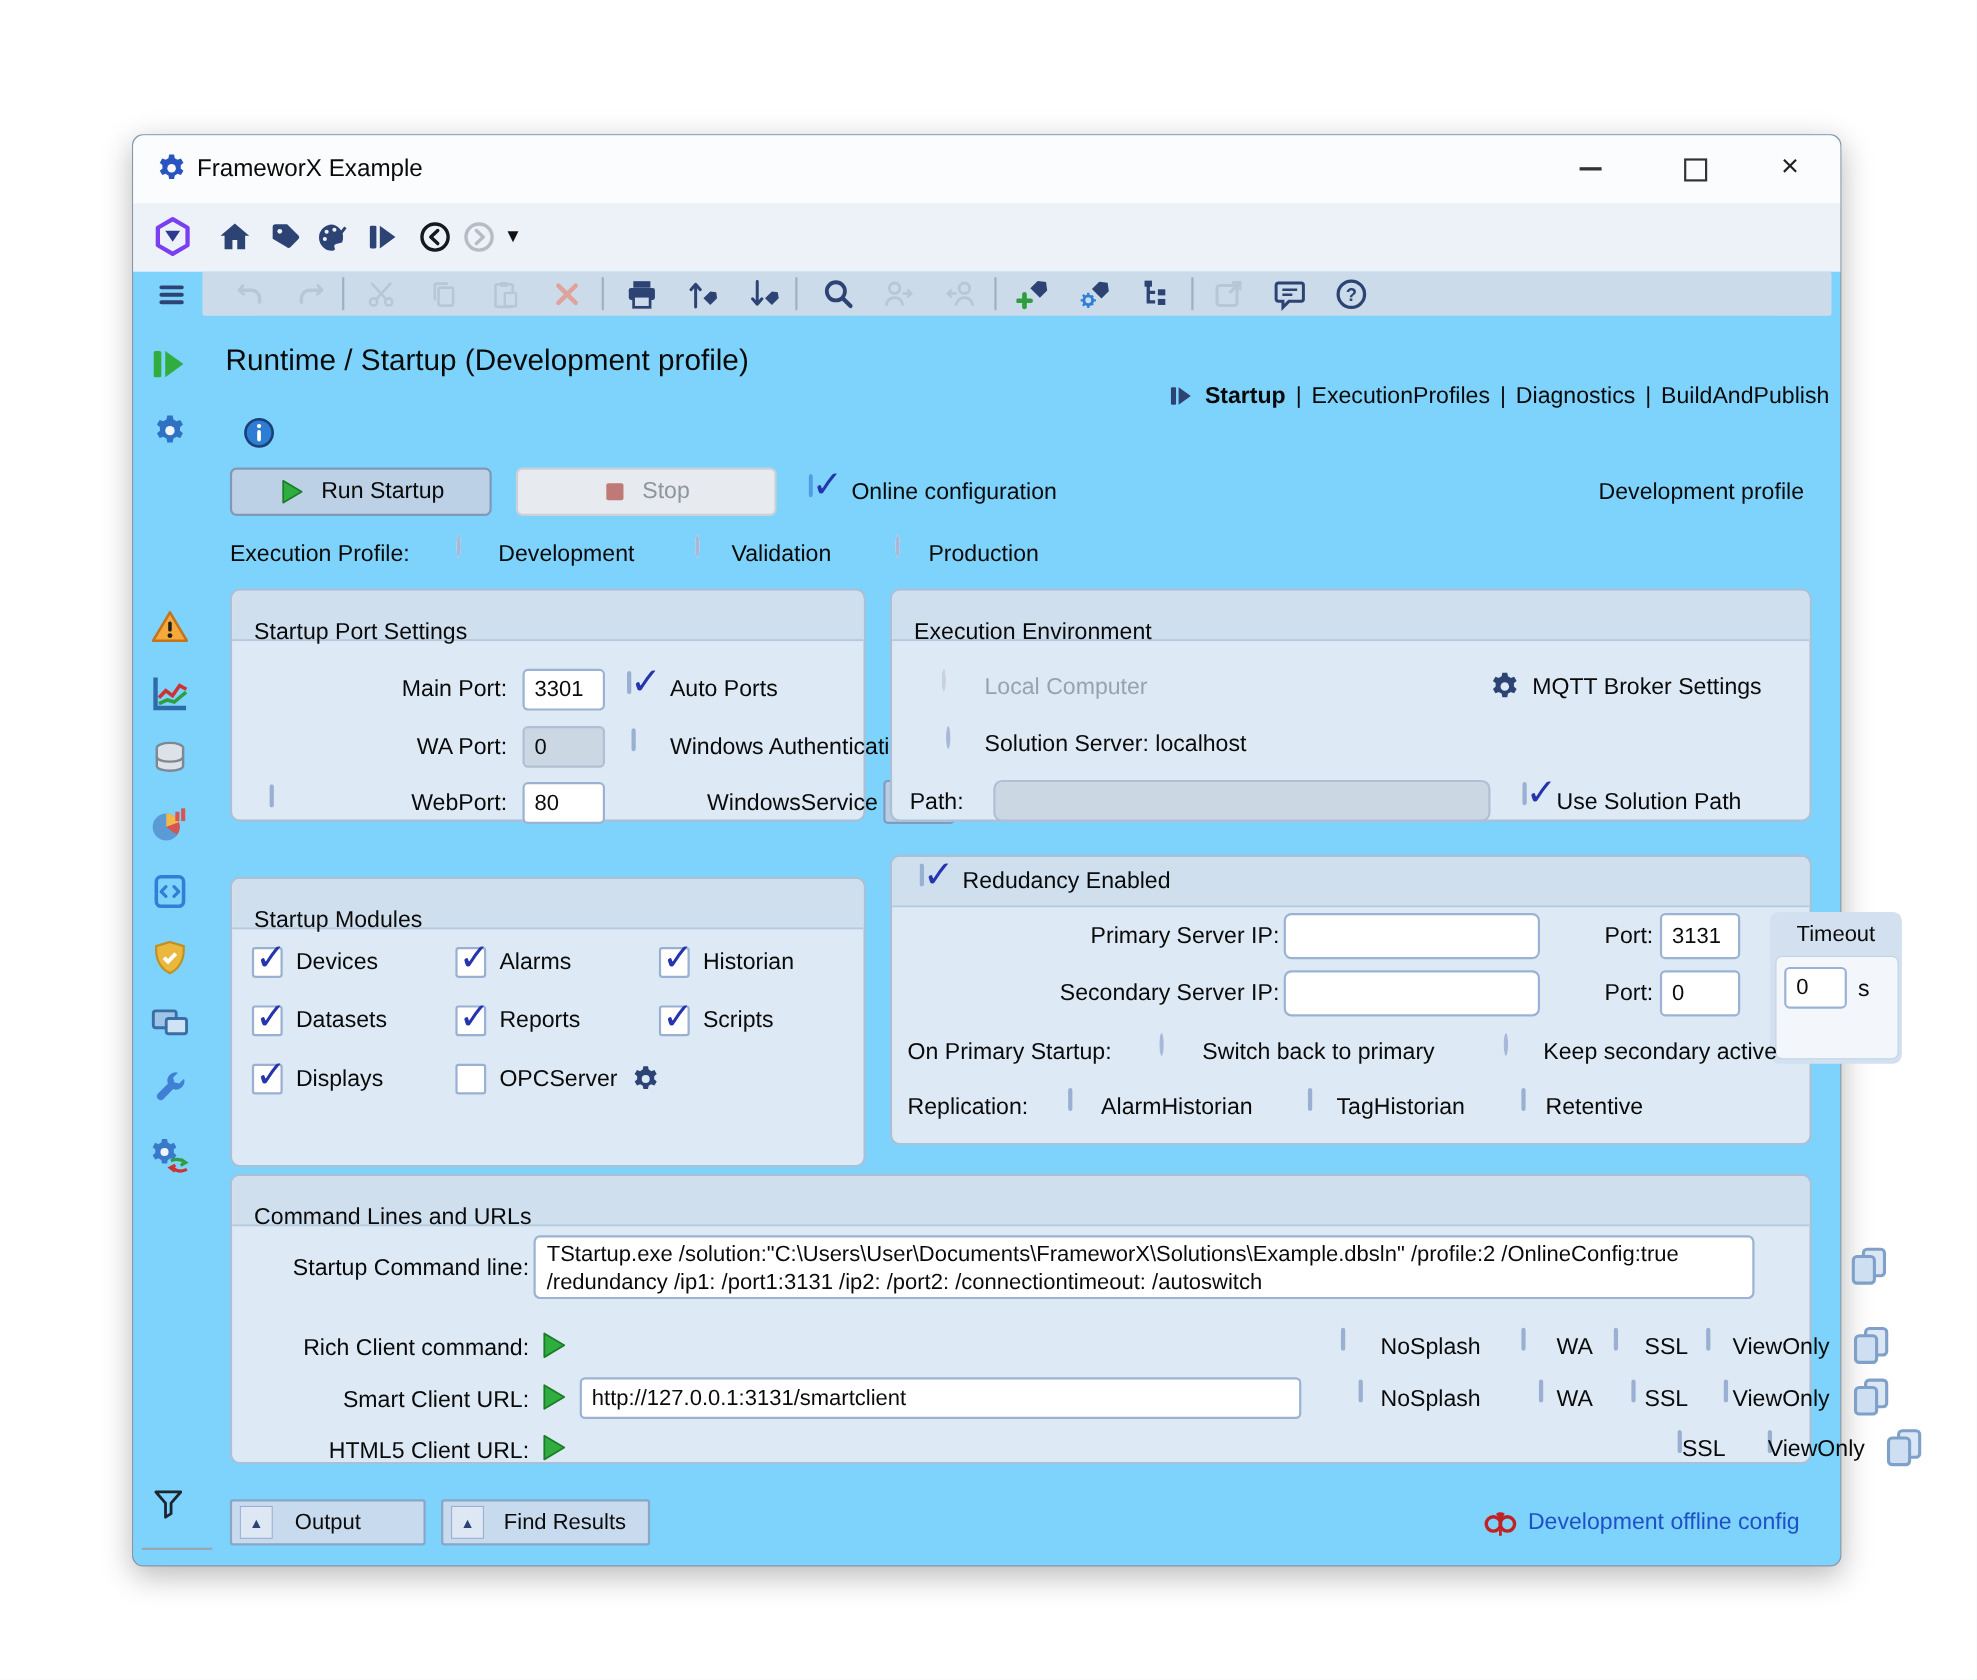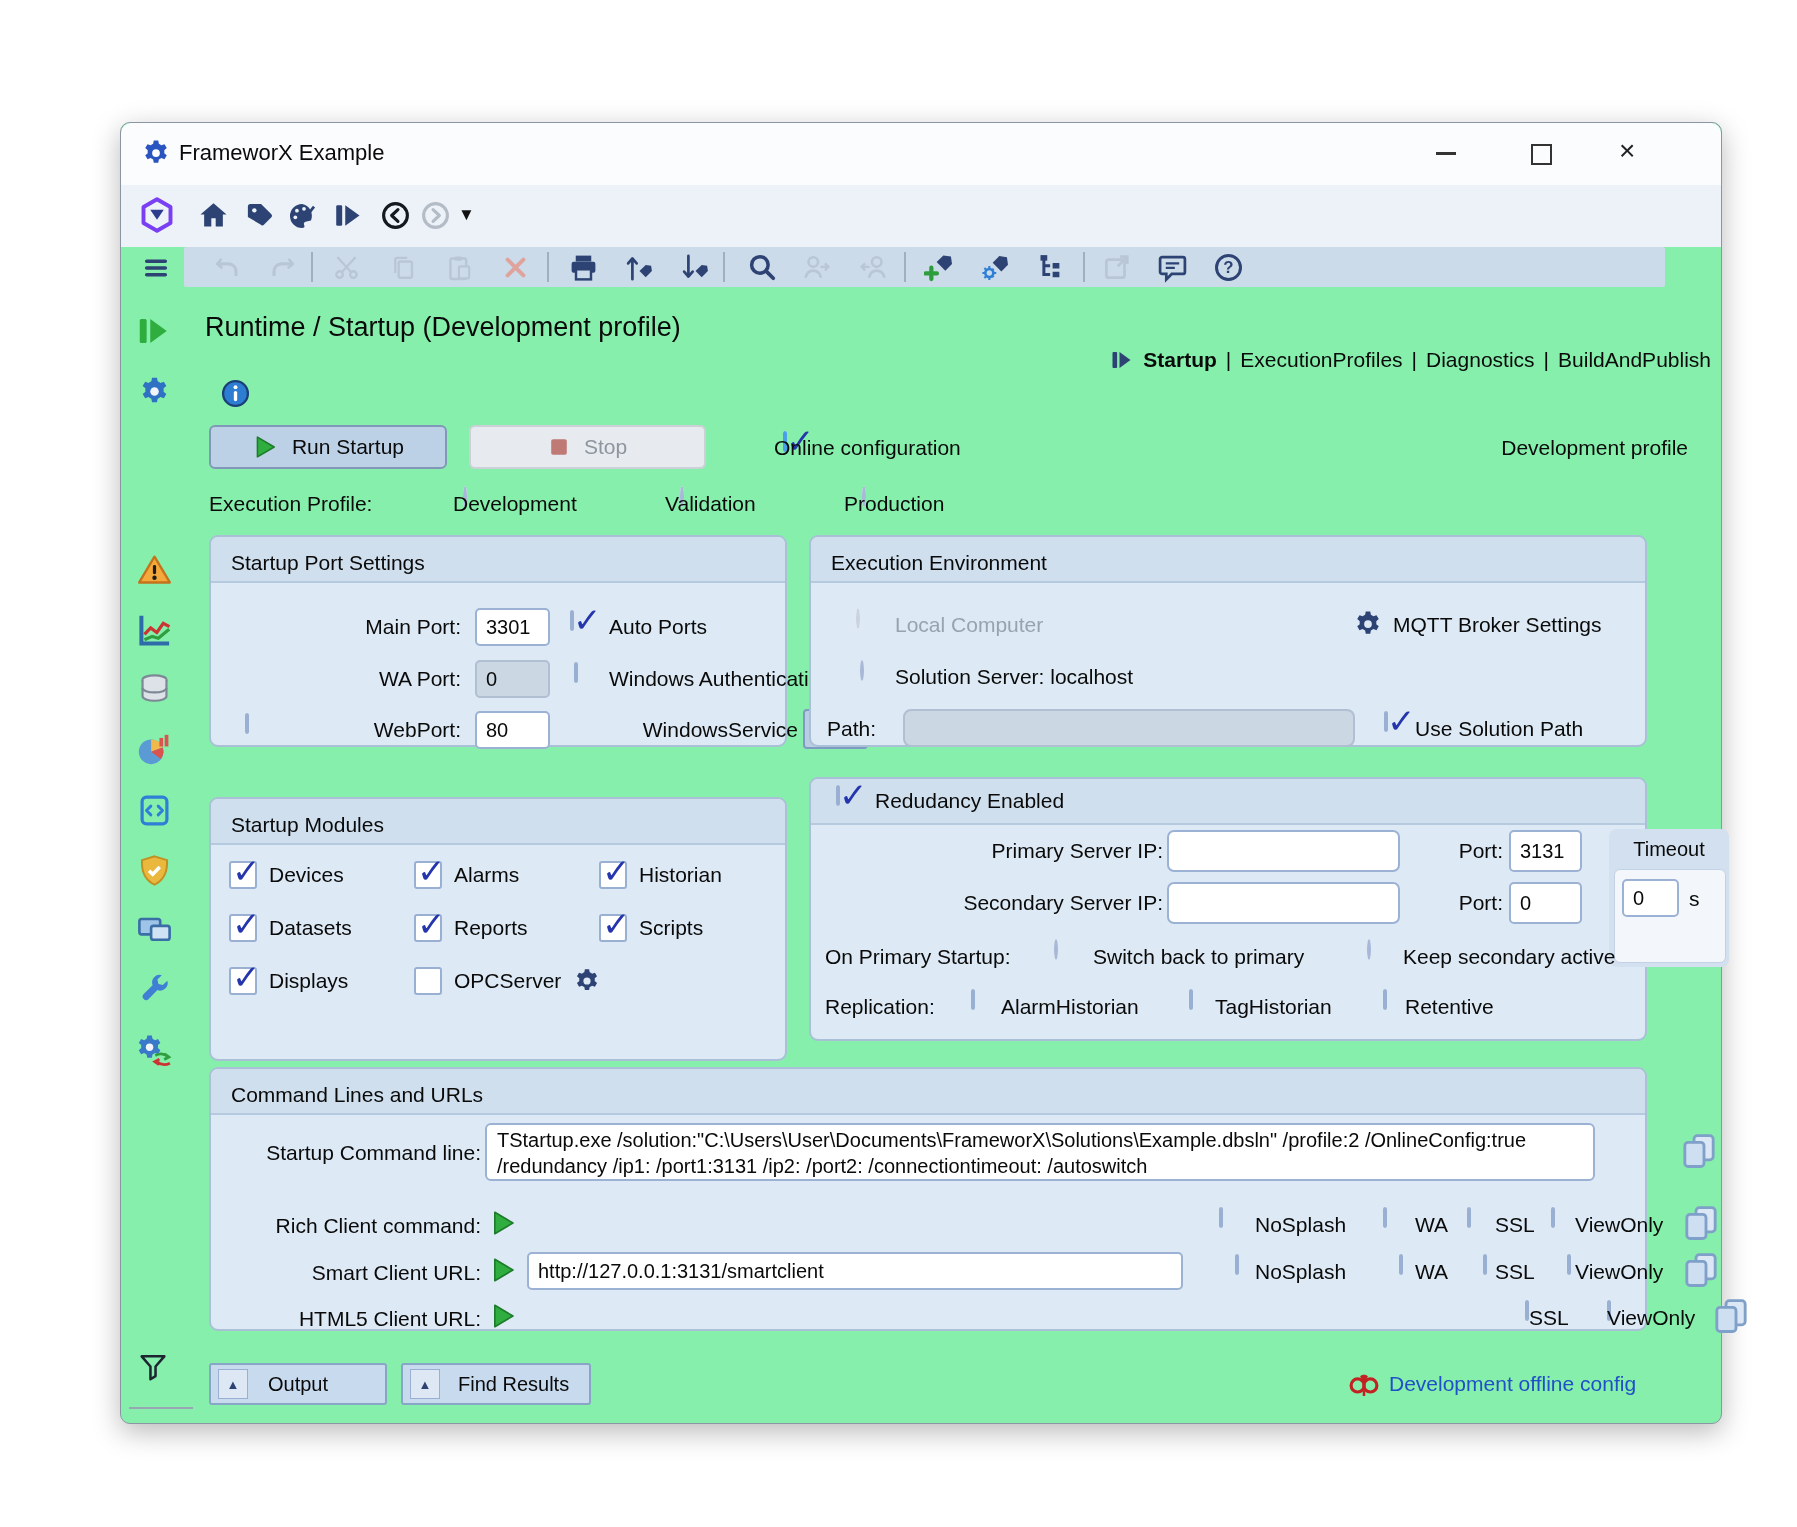--- a/index.html
+++ b/index.html
@@ -1,18 +1,18 @@
 <!DOCTYPE html>
 <html><head>
 <meta charset="utf-8">
 <style>
   html,body{margin:0;padding:0;background:#fff;font-family:"Liberation Sans","DejaVu Sans",sans-serif;color:#0a0a0a;}
   #page{position:relative;width:1797px;height:1527px;background:#fff;overflow:hidden;}
   .r{position:absolute;}
-  #win{left:120px;top:122px;width:1552px;height:1300px;background:#86efac;border:1px solid #8b95a3;border-radius:10px;box-shadow:0 8px 28px rgba(0,0,0,.28);padding-left:48px;}
+  #win{left:120px;top:122px;width:1552px;height:1300px;background:#7dd3fc;border:1px solid #8b95a3;border-radius:10px;box-shadow:0 8px 28px rgba(0,0,0,.28);}
   #titlebar{left:0;top:0;width:100%;height:62px;background:#fbfcfe;border-radius:10px 10px 0 0;border-bottom:1px solid #e8ecf1;}
   .ttl{font-size:22px;}
   #navrow{left:0;top:62px;width:100%;height:62px;background:#edf2f9;}
   #toolband{left:63px;top:124px;width:1481px;height:40px;background:#ccdbe9;border-radius:2px;}
   .ic{display:inline-flex;align-items:center;justify-content:center;}
   .ic svg{width:100%;height:100%;display:block;}
   .vsep{width:2px;background:#9fb0c0;}
   .flex{display:flex;align-items:center;text-align:center;}
   .lbl{font-size:21px;white-space:nowrap;}
   .rlbl{text-align:right;}
@@ -20,21 +20,21 @@
   .cb .mark{position:absolute;left:1px;top:-9px;font-size:34px;font-weight:bold;color:#2535ac;display:none;line-height:1;}
   .cb.on .mark{display:block;}
   .cb.hl{border-color:#49a0e8;}
   .radio{width:28px;height:28px;border:2px solid #a8b8d8;border-radius:50%;background:#fff;box-sizing:border-box;position:relative;flex:0 0 auto;}
   .radio.on::after{content:'';position:absolute;inset:5px;border-radius:50%;background:#14269e;}
   .radio.dis{border-color:#c9d2dd;}
   .inp{height:38px;border:2px solid #9cb2d4;border-radius:5px;background:#fff;font-family:"Liberation Sans","DejaVu Sans",sans-serif;font-size:20px;padding:0 9px;box-sizing:border-box;color:#0a0a0a;}
   .inp.dis{background:#ccd7e4;border-color:#b0bfd2;}
   .panel{background:#dde9f4;border:2px solid #a9c0d6;border-radius:9px;box-sizing:border-box;}
   .phd{position:absolute;left:0;top:0;right:0;height:44px;background:#cfdfee;border-bottom:2px solid #b6cadf;border-radius:7px 7px 0 0;}
-  .phd .t{position:absolute;left:20px;top:14px;font-size:21px;}
+  .phd .t{position:absolute;left:20px;top:26px;font-size:21px;}
   .btn{box-sizing:border-box;display:flex;align-items:center;justify-content:center;font-size:21px;border-radius:6px;}
   .navy{color:#2d4373;}
   .gray{color:#b9c6d6;}
   .copyic{width:40px;height:40px;}
 </style>
 </head>
 <body>
 
 <div id="page">
 <div id="win" class="r">

